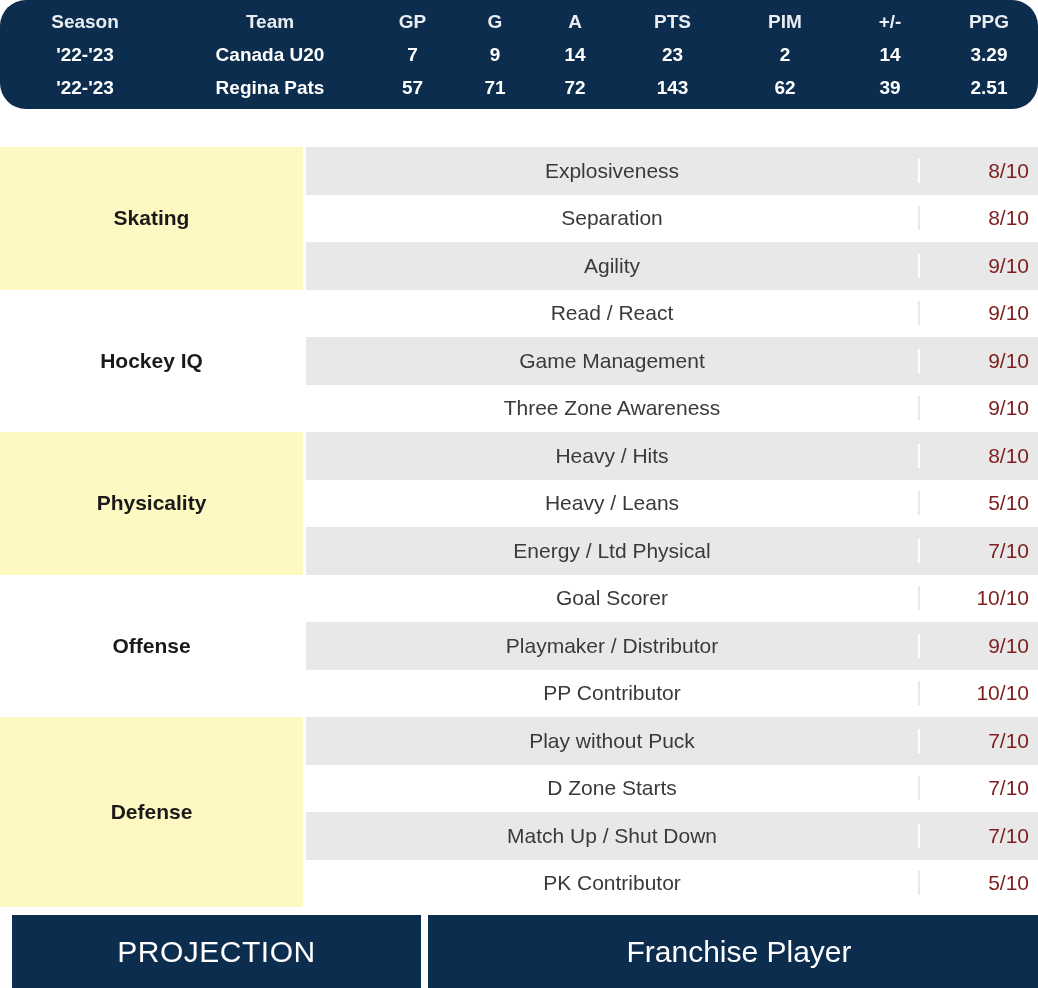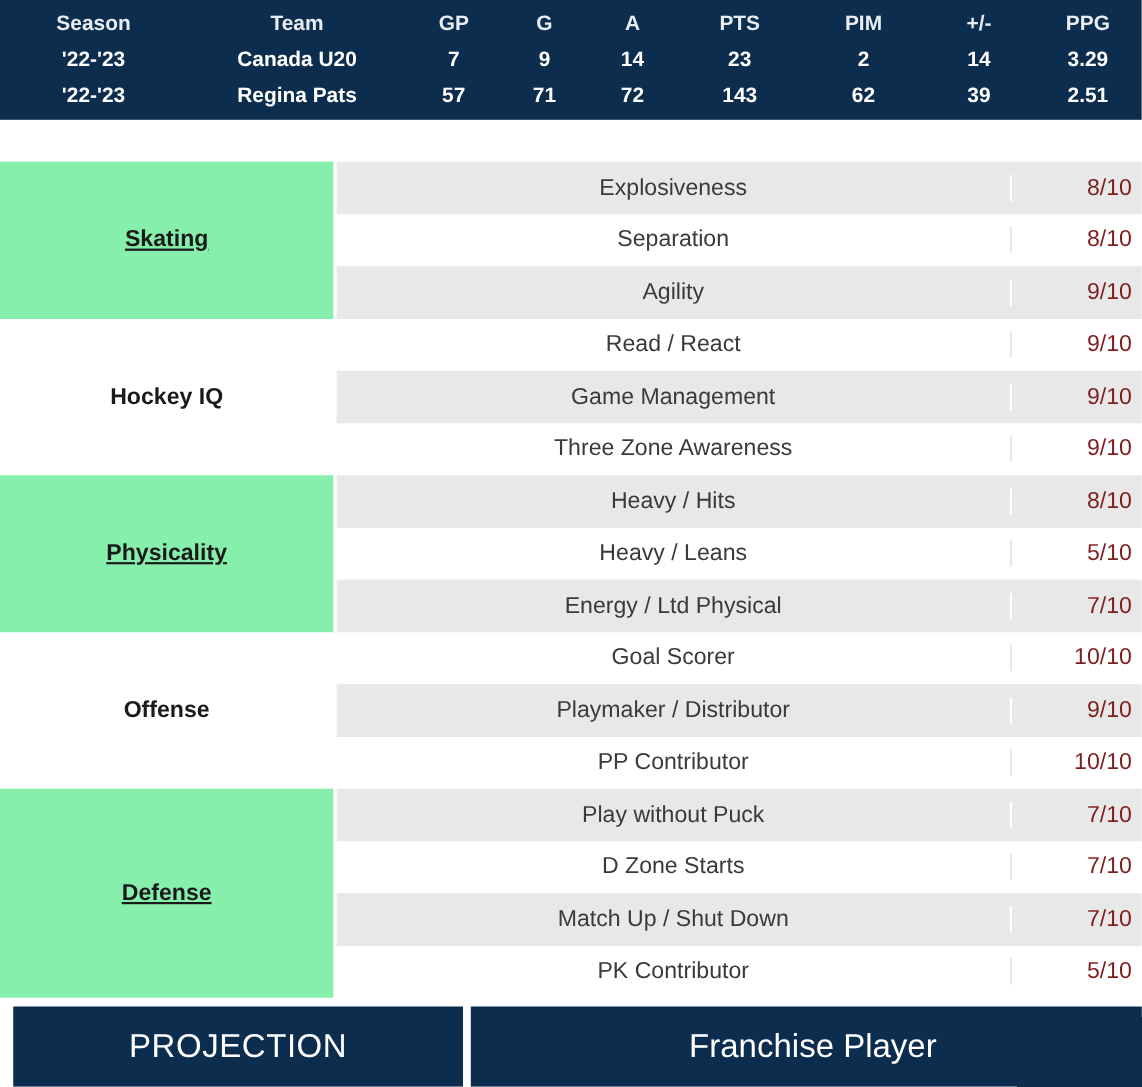--- a/index.html
+++ b/index.html
@@ -18,20 +18,21 @@
     position: relative;
     background: #ffffff;
   }
 
   
   .stats-band {
     background: #0d2d4e;
     height: 109px;
     width: 1038px;
     padding-top: 5px;
+    border-radius: 26px;
   }
 
   .stats-row {
     display: flex;
     height: 33px;
     align-items: center;
     color: #ffffff;
   }
 
   .stats-row.is-header { font-weight: bold; font-size: 19px; color: #e9edf2; }
@@ -66,21 +67,21 @@
     width: 303px;
     flex: 0 0 303px;
     display: flex;
     align-items: center;
     justify-content: center;
     font-weight: bold;
     font-size: 21px;
     color: #1a1a1a;
   }
 
-  .group-label.bg-gray  { background: #86efac; text-decoration: underline; }
+  .group-label.bg-gray  { background: #fef9c3; }
   .group-label.bg-white { background: #ffffff; }
 
   .group-rows {
     flex: 1 1 auto;
     display: flex;
     flex-direction: column;
   }
 
   .attr-row {
     display: flex;

